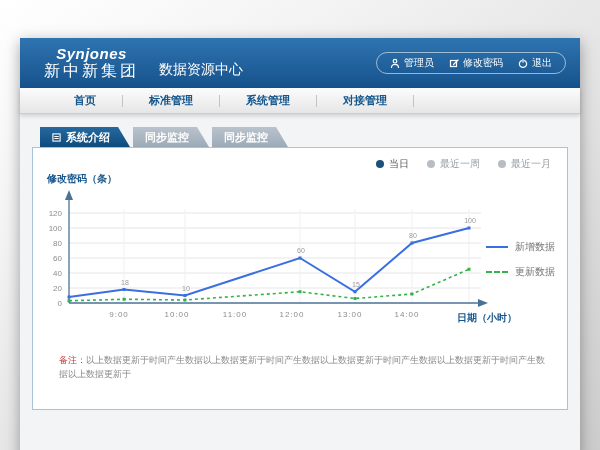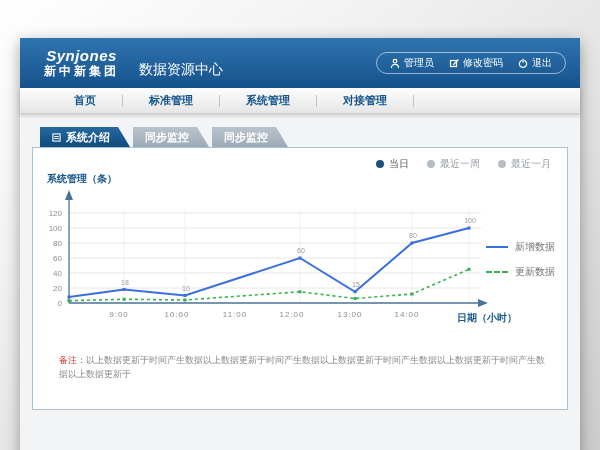--- a/index.html
+++ b/index.html
@@ -7,21 +7,21 @@
     width:600px;height:450px;overflow:hidden;position:relative;
     background:linear-gradient(145deg,#ffffff 0%,#f2f2f2 30%,#dcdcdc 70%,#cccccc 100%);
     font-family:"Liberation Sans","DejaVu Sans",sans-serif;
   }
   .page{position:absolute;left:20px;top:38px;width:560px;height:420px;background:#fff;
         box-shadow:0 4px 14px rgba(0,0,0,.35);}
   
   .header{height:50px;background:linear-gradient(#2f74b0,#16528c);display:flex;align-items:center;padding:0 14px;box-sizing:border-box;}
   .logo{display:flex;flex-direction:column;align-items:center;line-height:1.1;margin-left:10px;}
   .logo-en{color:#fff;font-style:italic;font-weight:bold;font-size:15px;letter-spacing:.5px;}
-  .logo-cn{color:#fff;font-weight:bold;font-size:12px;letter-spacing:3px;}
+  .logo-cn{color:#fff;font-weight:normal;font-size:16px;letter-spacing:3px;}
   .app-title{color:#fff;font-size:14px;margin-left:20px;margin-top:14px;}
   .user-pill{margin-left:auto;display:flex;align-items:center;gap:15px;
              border:1px solid rgba(255,255,255,.55);border-radius:11px;padding:3px 13px;}
   .user-item{display:flex;align-items:center;gap:4px;color:#fff;font-size:10px;cursor:pointer;white-space:nowrap;}
   .user-item svg{display:block;}
   
   .nav{height:25px;background:linear-gradient(#fcfcfc,#e6e6e6);border-bottom:1px solid #cdcdcd;
        box-shadow:0 2px 4px rgba(0,0,0,.15);display:flex;align-items:center;padding-left:28px;position:relative;z-index:2;}
   .nav-item{color:#14568c;font-size:11px;font-weight:bold;padding:0 26px;cursor:pointer;}
   .nav-sep{width:1px;height:12px;background:#c3c3c3;}
@@ -123,21 +123,21 @@
           </div>
           <div class="radio-item">
             <span class="dot"></span>
             <span>最近一周</span>
           </div>
           <div class="radio-item">
             <span class="dot"></span>
             <span>最近一月</span>
           </div>
         </div>
-      <div class="ylabel">系统管理（条）</div>
+      <div class="ylabel">修改密码（条）</div>
       <svg class="chart" width="470" height="152">
           <line x1="36" y1="113" x2="448" y2="113" stroke="#e6e6e6" stroke-width="1"></line>
           <line x1="36" y1="98" x2="448" y2="98" stroke="#e6e6e6" stroke-width="1"></line>
           <line x1="36" y1="83" x2="448" y2="83" stroke="#e6e6e6" stroke-width="1"></line>
           <line x1="36" y1="68" x2="448" y2="68" stroke="#e6e6e6" stroke-width="1"></line>
           <line x1="36" y1="53" x2="448" y2="53" stroke="#e6e6e6" stroke-width="1"></line>
           <line x1="36" y1="38" x2="448" y2="38" stroke="#e6e6e6" stroke-width="1"></line>
           <line x1="91" y1="34.25" x2="91" y2="128" stroke="#efefef" stroke-width="1"></line>
           <line x1="152" y1="34.25" x2="152" y2="128" stroke="#efefef" stroke-width="1"></line>
           <line x1="267" y1="34.25" x2="267" y2="128" stroke="#efefef" stroke-width="1"></line>

